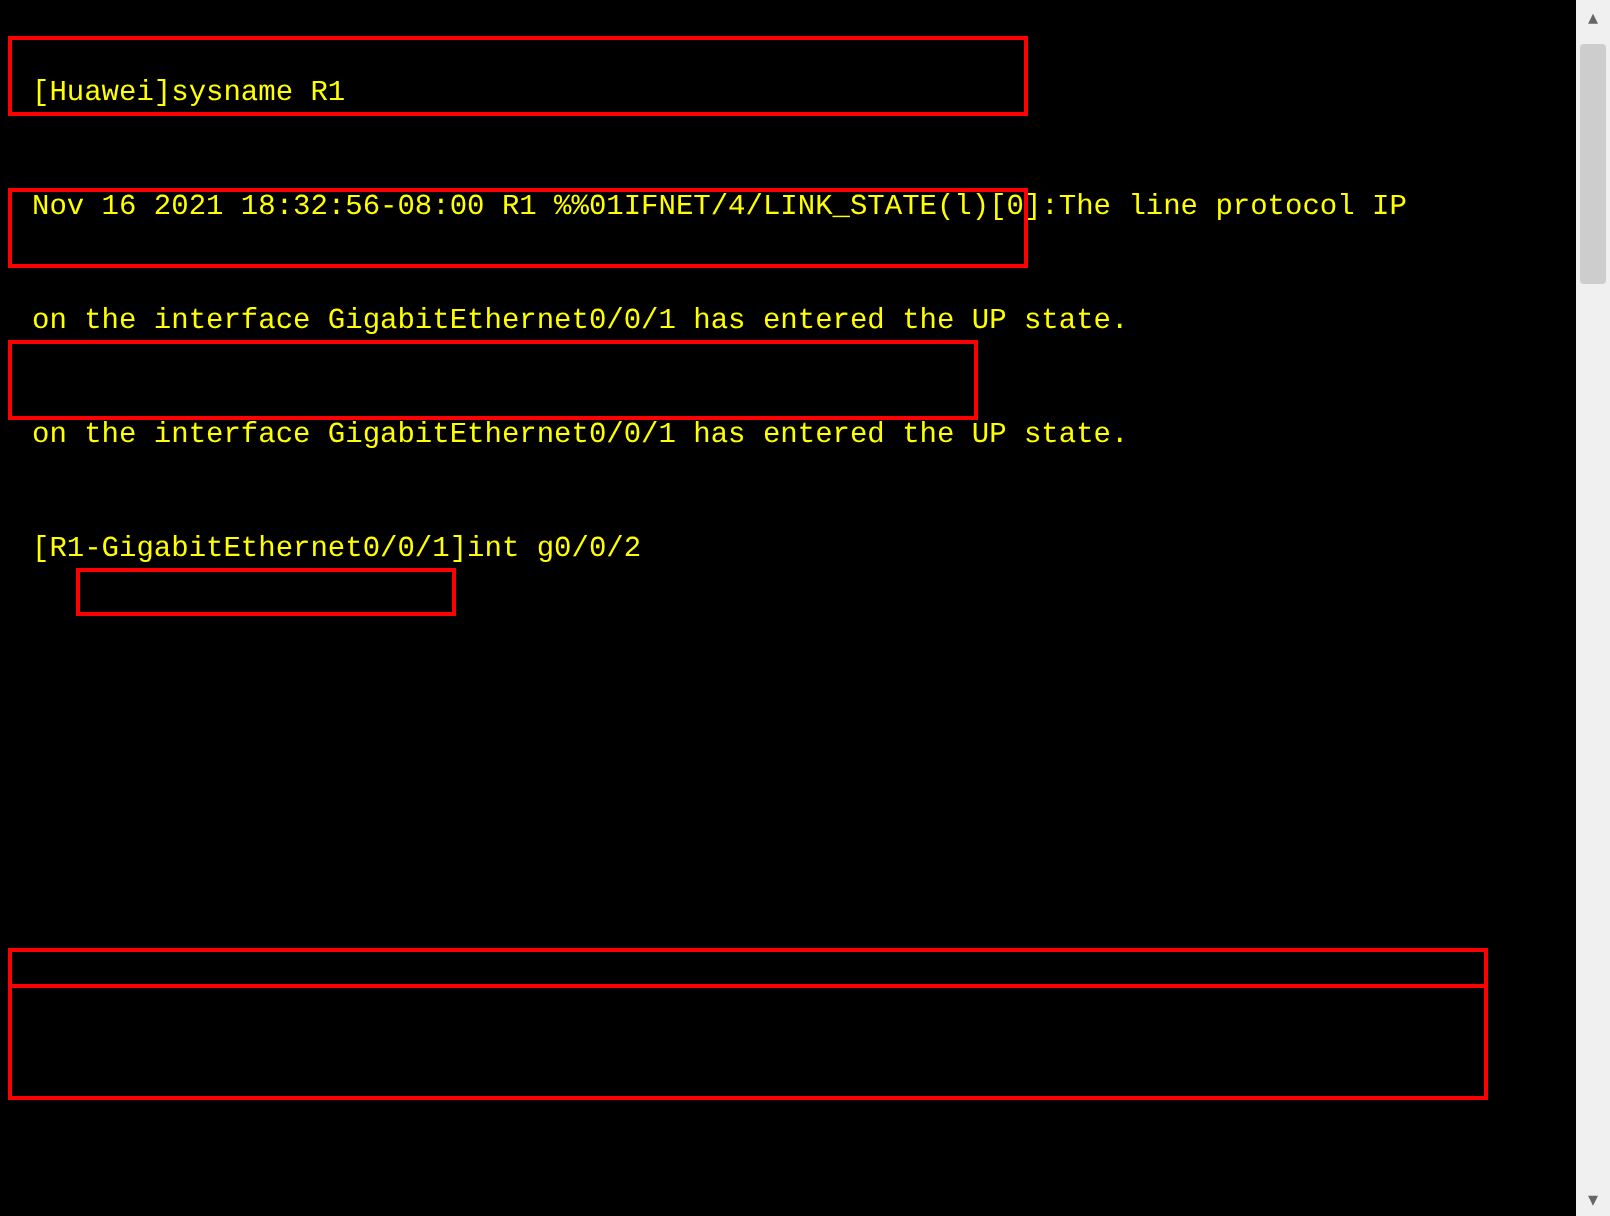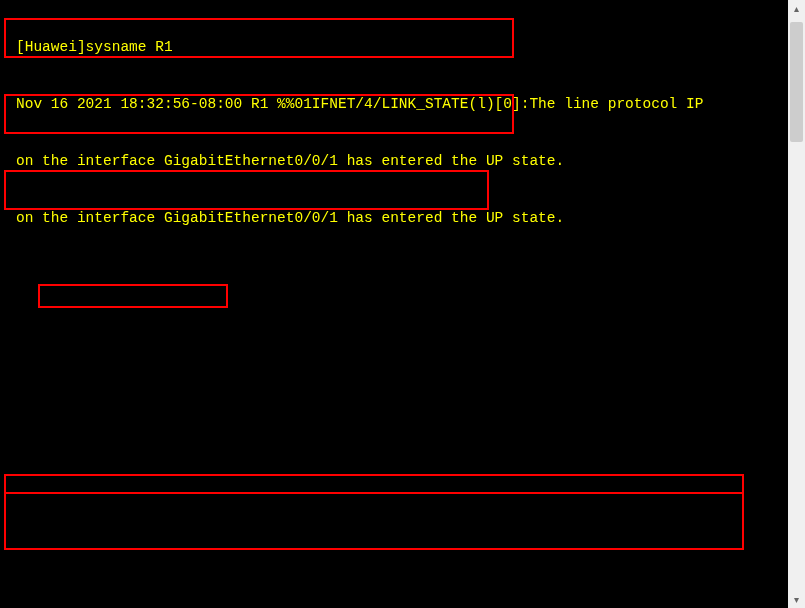--- a/index.html
+++ b/index.html
@@ -72,20 +72,21 @@
   }
 </style>
 </head>
 <body>
 
 <div class="terminal">
   <div class="line">[Huawei]sysname R1</div>
   <div class="line">Nov 16 2021 18:32:56-08:00 R1 %%01IFNET/4/LINK_STATE(l)[0]:The line protocol IP</div>
   <div class="line">on the interface GigabitEthernet0/0/1 has entered the UP state.</div>
   <div class="line">on the interface GigabitEthernet0/0/1 has entered the UP state.</div>
+  <div class="line">[R1-GigabitEthernet0/0/1]int g0/0/2</div>
   
   
   
   
   
   
   
   
   
   

